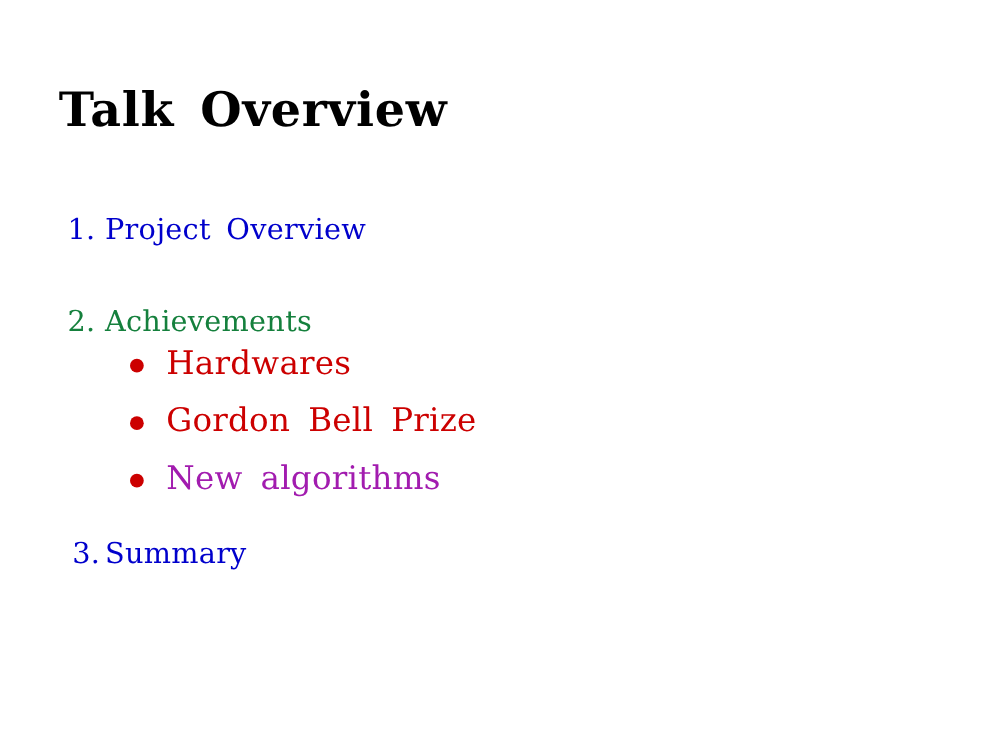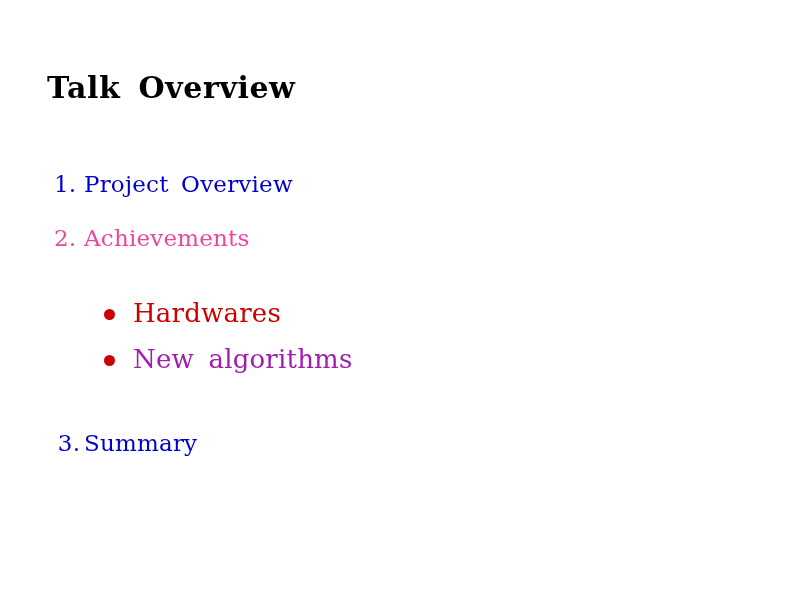--- a/index.html
+++ b/index.html
@@ -18,21 +18,21 @@
     background: #ffffff;
     overflow: hidden;
   }
   
   #slide-title {
     position: absolute;
     left: 47px;
     top: 68px;
     font-family: "DejaVu Serif", serif;
     font-weight: bold;
-    font-size: 30px;
+    font-size: 38px;
     line-height: 40px;
     color: #000000;
     letter-spacing: 0.6px;
     word-spacing: 7px;
     white-space: nowrap;
   }
   
   #outline {
     position: absolute;
     left: 0;
@@ -53,21 +53,20 @@
     min-width: 30px;
   }
   .enum-1 { left: 54px; top: 168px; }
   .enum-2 { left: 54px; top: 222px; }
   .enum-3 { left: 54px; top: 427px; }
 
   .sub-list {
     position: absolute;
     left: 104px;
     top: 276px;
-    margin-top: 22px;
   }
   .sub-item {
     position: relative;
     height: 46px;
     font-family: "DejaVu Serif", serif;
     font-size: 26px;
     line-height: 30px;
     white-space: nowrap;
     word-spacing: 6px;
     letter-spacing: 0.2px;
@@ -92,31 +91,35 @@
 <div id="slide" style="background: rgb(255, 255, 255);">
 
   <div id="slide-title" style="color: rgb(0, 0, 0);">Talk Overview</div>
 
   <div id="outline">
 
     <div class="enum-item enum-1" style="color: rgb(0, 0, 204);">
       <span class="enum-num">1.</span><span>Project Overview</span>
     </div>
 
-    <div class="enum-item enum-2" style="color: #ec4899;">
+    <div class="enum-item enum-2" style="color: #15803d; margin-top: 20px;">
       <span class="enum-num">2.</span><span>Achievements</span>
     </div>
 
     <div class="sub-list">
 
       <div class="sub-item" style="color: rgb(204, 0, 0);">
         <span class="bullet-dot" style="background: rgb(204, 0, 0);"></span>
         <span class="sub-label">Hardwares</span>
       </div>
 
+      <div class="sub-item" style="color: rgb(204, 0, 0);">
+        <span class="bullet-dot" style="background: rgb(204, 0, 0);"></span>
+        <span class="sub-label">Gordon Bell Prize</span>
+      </div>
 
       <div class="sub-item" style="color: #a21caf;">
         <span class="bullet-dot" style="background: rgb(204, 0, 0);"></span>
         <span class="sub-label">New algorithms</span>
       </div>
 
     </div>
 
     <div class="enum-item enum-3" style="color: rgb(0, 0, 204); text-align: center;">
       <span class="enum-num">3.</span><span>Summary</span>

